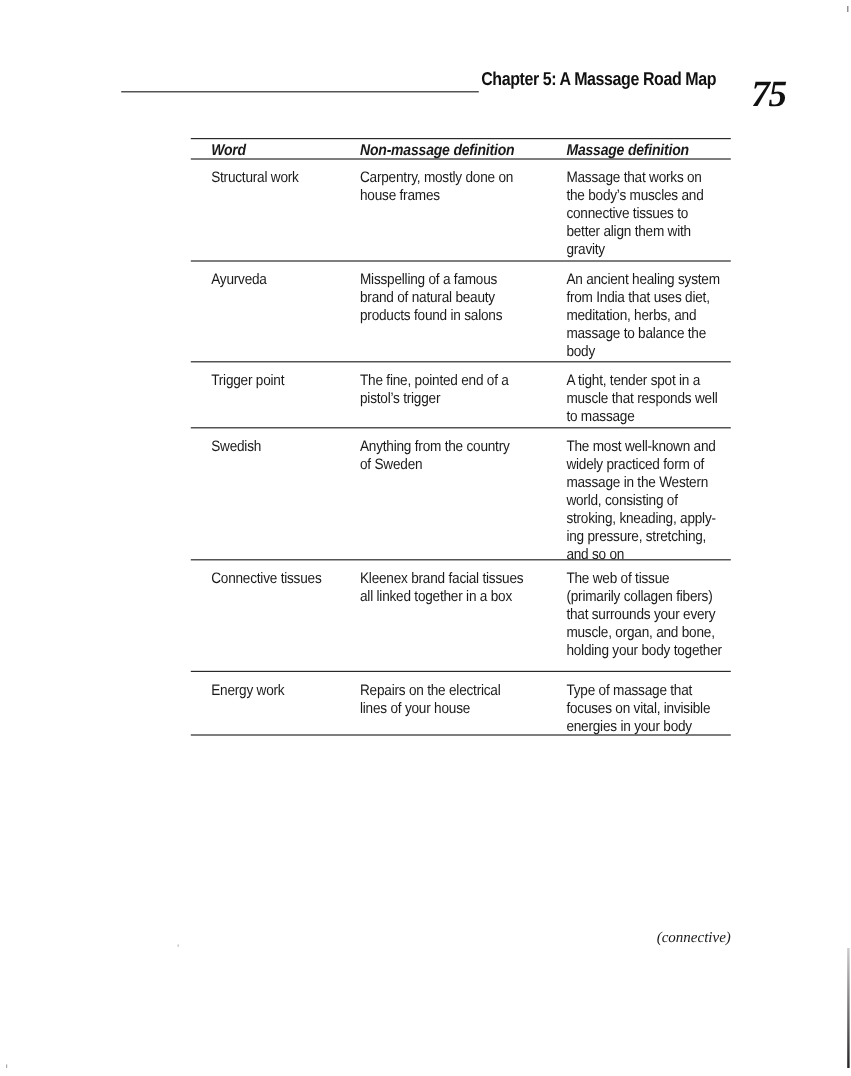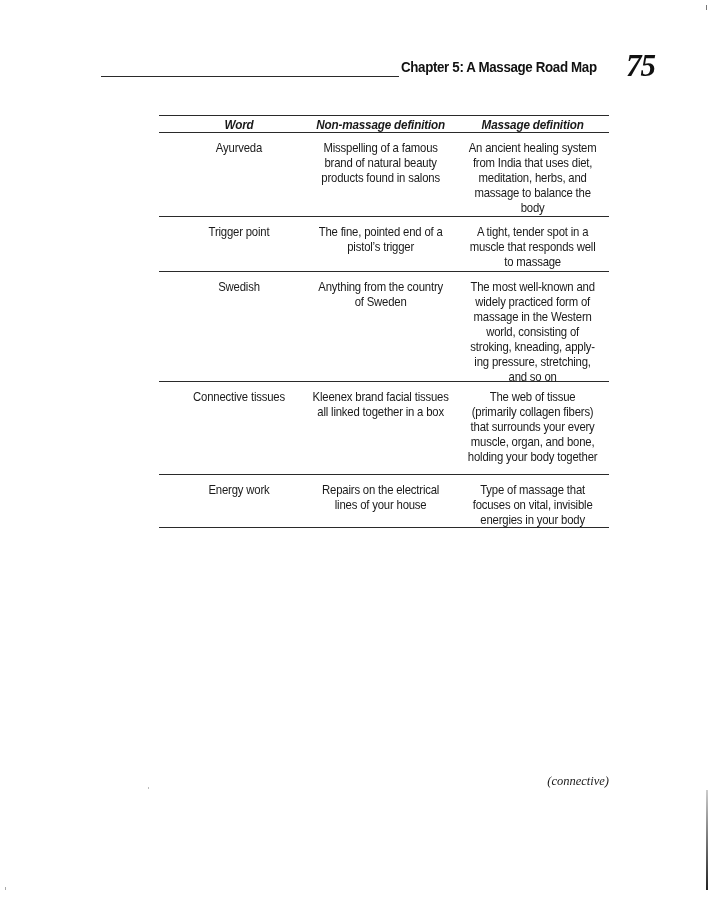--- a/index.html
+++ b/index.html
@@ -38,57 +38,56 @@
       font-weight: bold;
       letter-spacing: -0.4px;
       transform: scaleX(0.86);
       transform-origin: left center;
       white-space: nowrap;
       color: #111;
     }
     .running-head .page-number {
       position: absolute;
       left: 525px;
-      top: 0px;
+      top: 12px;
       font-family: "Liberation Serif", serif;
       font-style: italic;
       font-weight: bold;
       font-size: 31px;
       color: #111;
       letter-spacing: -1px;
     }
 
     .glossary-table {
       position: absolute;
       left: 159px;
       top: 115px;
       width: 450px;
     }
     .trow {
       position: relative;
       border-top: 1.4px solid #2a2a2a;
       box-sizing: border-box;
-      text-align: center;
     }
     .trow.last {
       border-bottom: 1.4px solid #2a2a2a;
       margin-top: 11px;
     }
     .cell {
       position: absolute;
       top: 0;
       font-size: 12.6px;
       line-height: 15px;
       letter-spacing: -0.2px;
       white-space: pre-line;
       color: #1a1a1a;
     }
     .cell.c1 { left: 17px; width: 125px; }
     .cell.c2 { left: 141px; width: 160px; }
-    .cell.c3 { left: 297px; width: 152px; }
+    .cell.c3 { left: 313px; width: 152px; }
     .cell .inner {
       display: inline-block;
       transform: scaleX(0.9);
       transform-origin: left top;
       white-space: pre-line;
       width: 112%;
     }
     .thead .cell {
       font-weight: bold;
       font-style: italic;
@@ -122,20 +121,30 @@
 </div>
 
 <div class="glossary-table">
   <div class="trow thead" style="height:17px">
     <div class="cell c1"><span class="inner">Word</span></div>
     <div class="cell c2"><span class="inner">Non-massage definition</span></div>
     <div class="cell c3"><span class="inner">Massage definition</span></div>
   </div>
 
   <div class="tbody">
+    <div class="trow" style="height:85px">
+      <div class="cell c1"><span class="inner">Structural work</span></div>
+      <div class="cell c2"><span class="inner">Carpentry, mostly done on
+house frames</span></div>
+      <div class="cell c3"><span class="inner">Massage that works on
+the body’s muscles and
+connective tissues to
+better align them with
+gravity</span></div>
+    </div>
     <div class="trow" style="height:84px">
       <div class="cell c1"><span class="inner">Ayurveda</span></div>
       <div class="cell c3"><span class="inner">An ancient healing system
 from India that uses diet,
 meditation, herbs, and
 massage to balance the
 body</span></div>
       <div class="cell c2"><span class="inner">Misspelling of a famous
 brand of natural beauty
 products found in salons</span></div>

